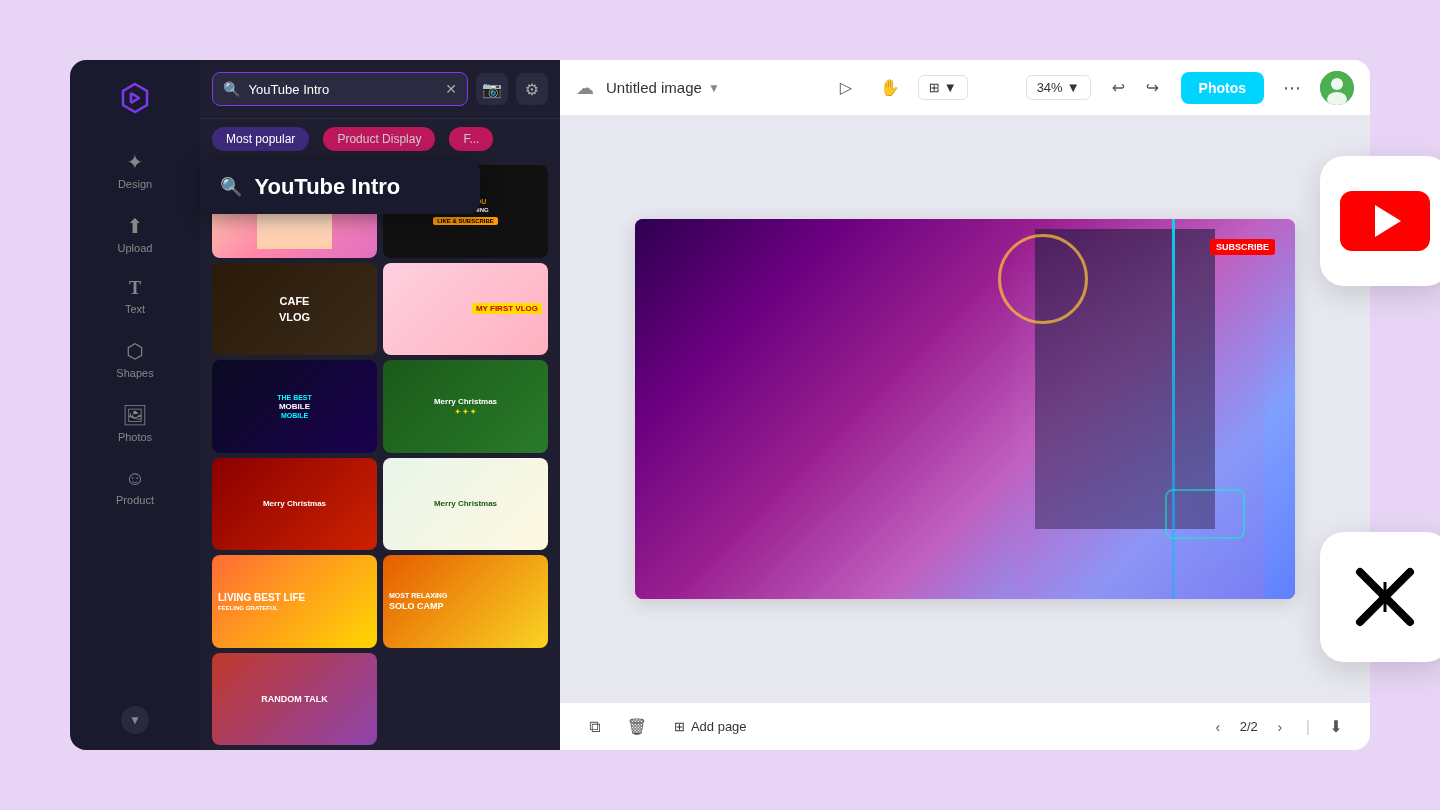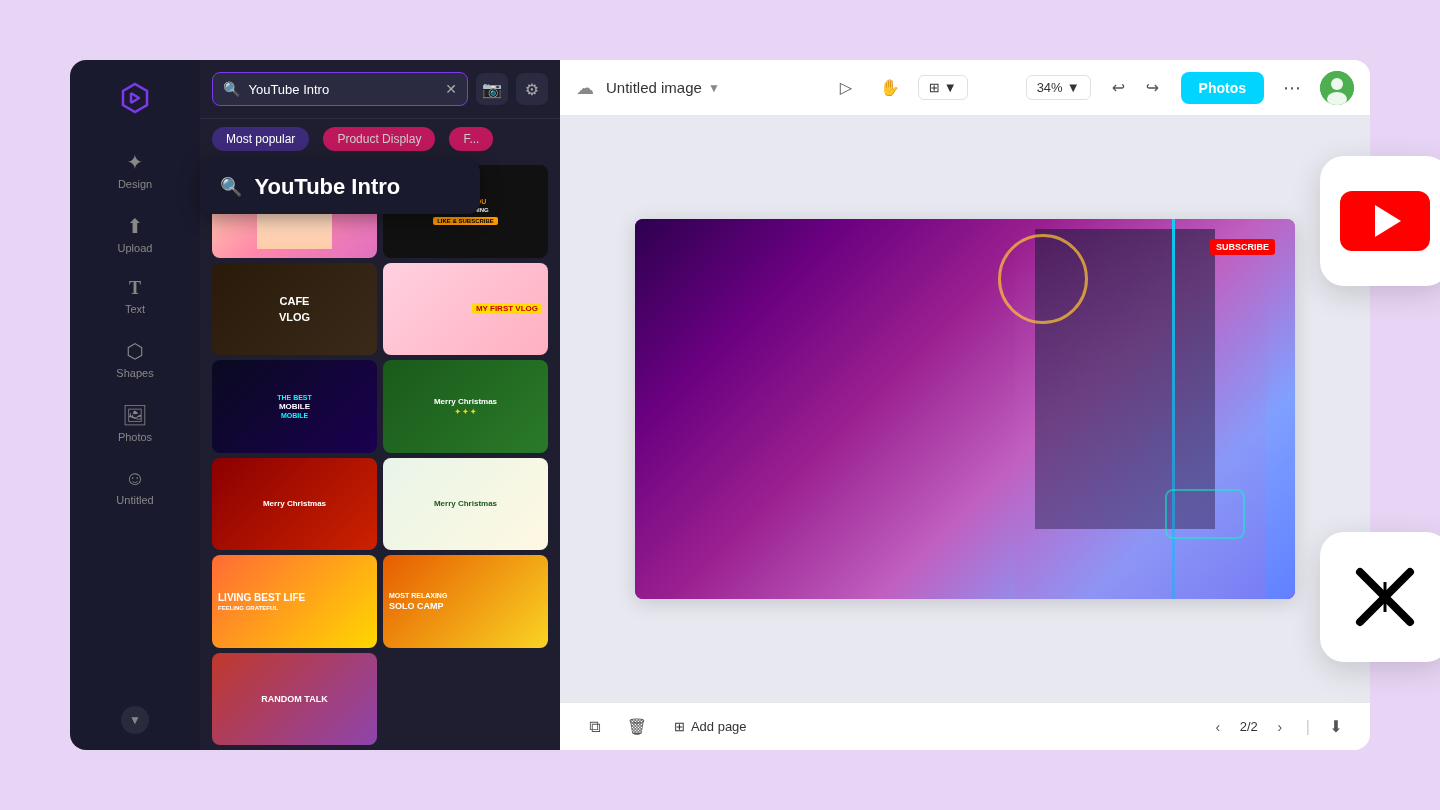--- a/index.html
+++ b/index.html
@@ -569,21 +569,21 @@
     <div class="sidebar-item">
       <span class="icon">⬡</span>
       <span class="label">Shapes</span>
     </div>
     <div class="sidebar-item">
       <span class="icon">🖼</span>
       <span class="label">Photos</span>
     </div>
     <div class="sidebar-item">
       <span class="icon">☺</span>
-      <span class="label">Untitled</span>
+      <span class="label">Product</span>
     </div>
     <div class="sidebar-chevron">▼</div>
   </div>
 
   <div class="templates-panel">
     <div class="search-bar">
       <div class="search-input-wrapper">
         <span style="color:#aaa;font-size:14px;">🔍</span>
         <input type="text" placeholder="YouTube Intro" style="width: 100%;" value="YouTube Intro">
         <span style="color:#aaa;font-size:14px;cursor:pointer;">✕</span>

